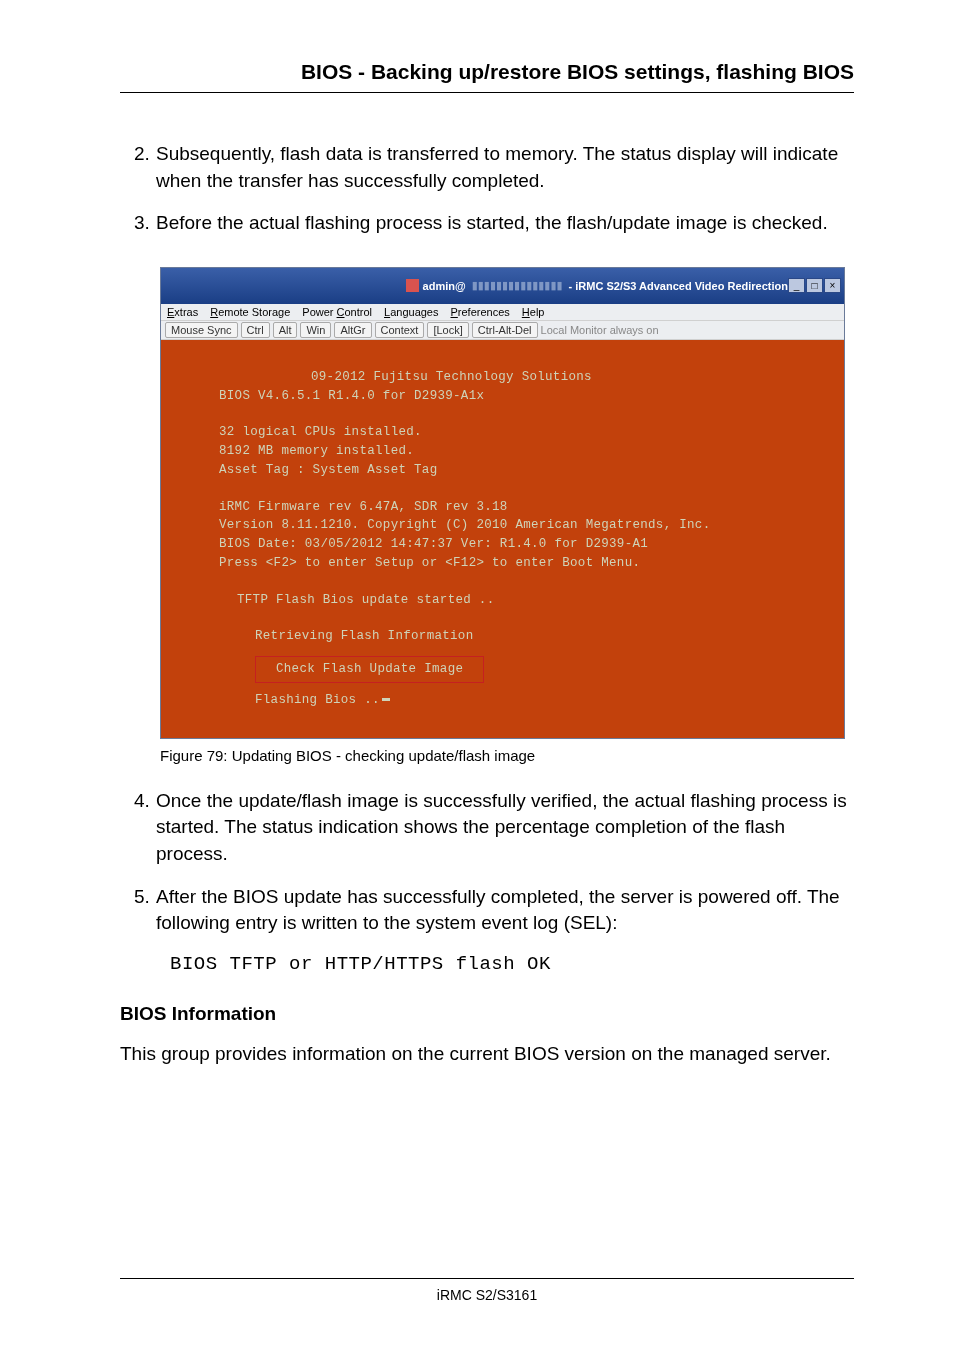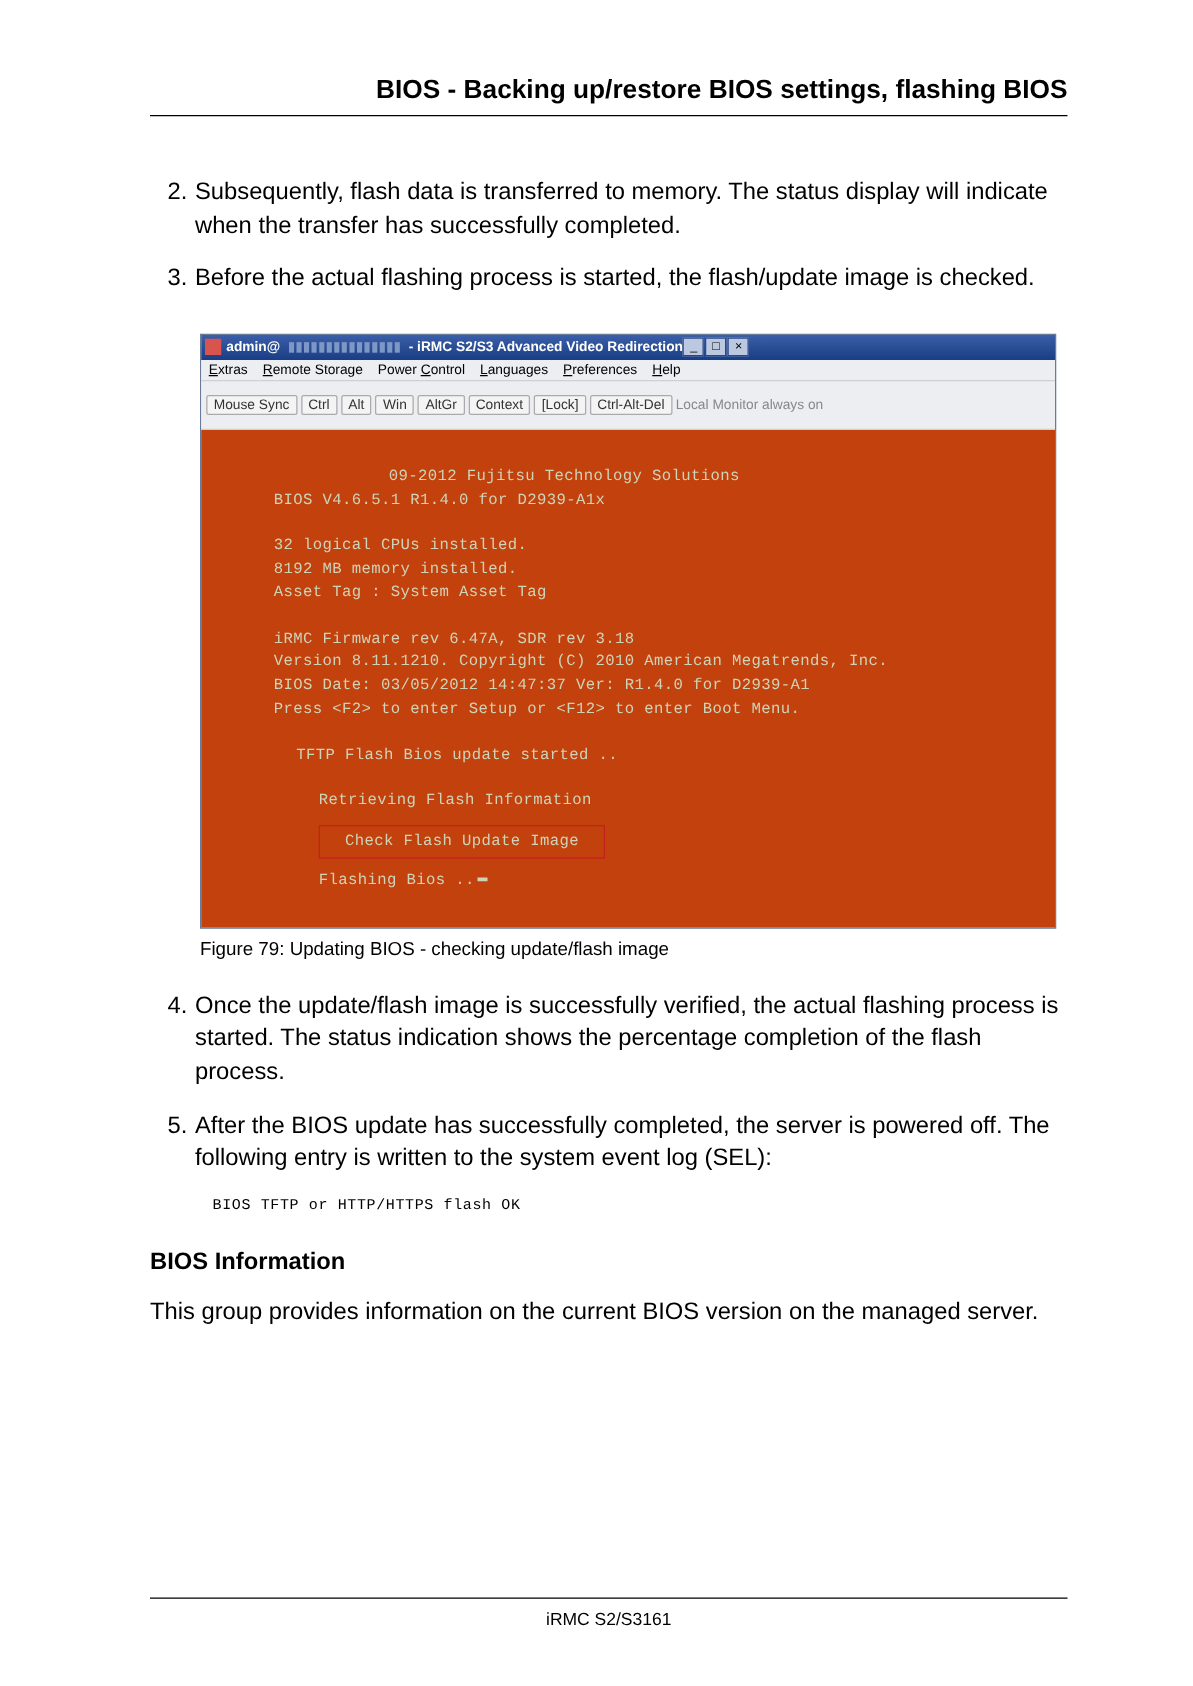--- a/index.html
+++ b/index.html
@@ -39,24 +39,24 @@
       width: 685px;
       border: 1px solid #6a7a99;
       background: #eceef1;
       font-family: Tahoma, Verdana, sans-serif;
     }
     .titlebar {
       background: linear-gradient(#3a5fa8, #1a3e85);
       color: #fff;
       display: flex;
       align-items: center;
-      justify-content: flex-start;
+      justify-content: flex-end;
       padding: 1px 3px;
       font-size: 11px;
-      height: 20px;
+      height: 36px;
     }
     .titlebar-left { display: flex; align-items: center; gap: 4px; }
     .title-icon { width: 13px; height: 13px; background: #d9534f; display: inline-block; }
     .titlebar-admin { font-weight: bold; }
     .titlebar-addr { color: #7f97c4; margin: 0 2px; }
     .titlebar-main { font-weight: bold; }
     .winctrl { display: flex; gap: 1px; }
     .winbtn {
       width: 17px; height: 15px;
       background: #bcc8e0;
@@ -73,21 +73,21 @@
       gap: 12px;
       padding: 2px 6px;
       font-size: 11px;
       color: #000;
       background: #eceef1;
     }
     .menubar span u { text-decoration: underline; }
     .toolbar {
       display: flex;
       gap: 3px;
-      padding: 11px 4px;
+      padding: 1px 4px;
       font-size: 11px;
       border-top: 1px solid #d0d0d0;
       border-bottom: 1px solid #d0d0d0;
       background: #eceef1;
       align-items: center;
     }
     .tbtn {
       border: 1px solid #aaa;
       background: #f4f4f4;
       padding: 1px 5px;
@@ -121,21 +121,21 @@
     .term-gap { height: 18px; }
     .cursor { display:inline-block; width:8px; height:3px; background:#cfd3b8; vertical-align: 2px; margin-left:2px; }
     .figure-caption {
       font-size: 15px;
       margin-top: 6px;
       margin-left: 40px;
       margin-bottom: 24px;
     }
     .code-block {
       font-family: "Courier New", monospace;
-      font-size: 12px;
+      font-size: 19px;
       margin: 10px 0 28px 50px;
       letter-spacing: 0.5px;
     }
     .section-head {
       font-weight: bold;
       font-size: 19px;
       margin: 18px 0 16px 0;
     }
     .para {
       font-size: 19px;

